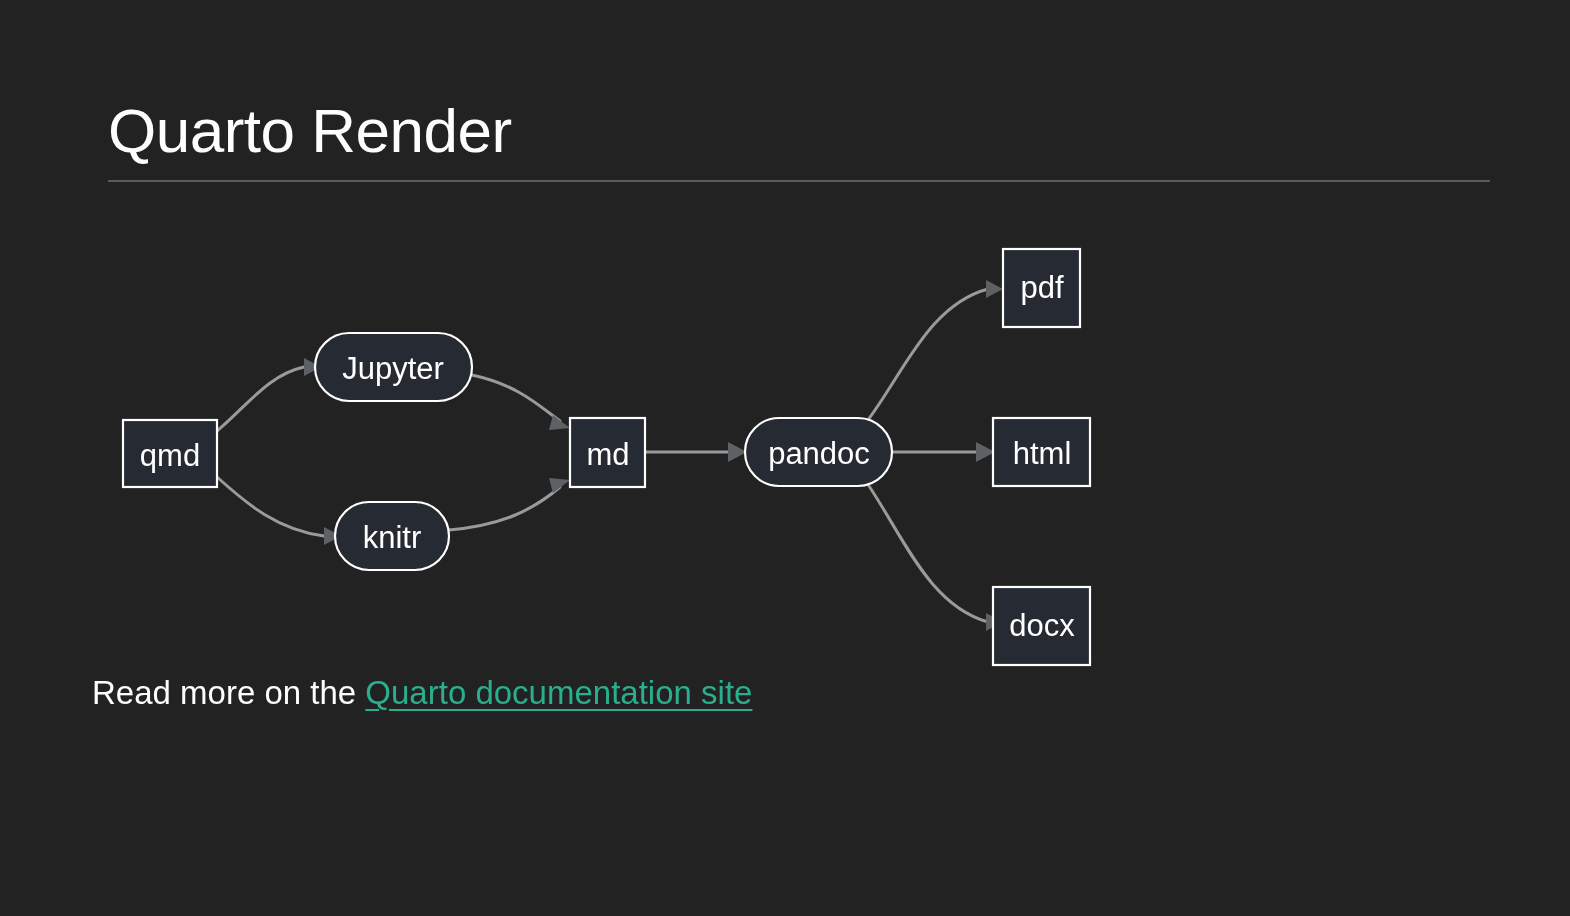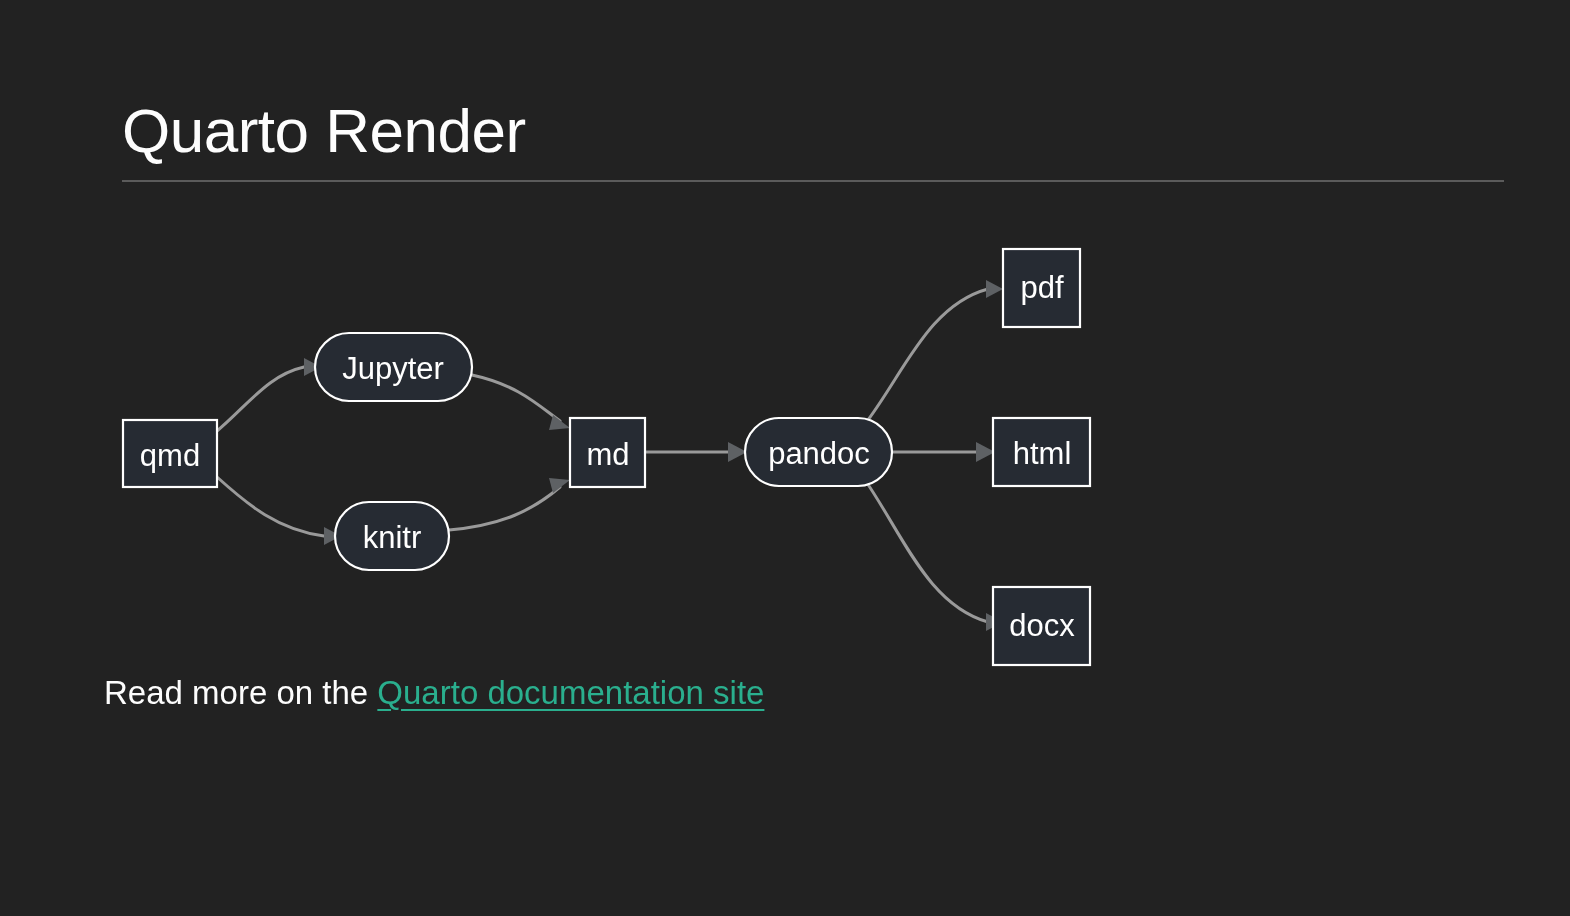--- a/index.html
+++ b/index.html
@@ -18,21 +18,21 @@
   .slide {
     position: relative;
     width: 1570px;
     height: 916px;
     background: #222222;
   }
 
   
   .title-block {
     position: absolute;
-    left: 122px;
+    left: 108px;
     top: 100px;
     width: 1382px;
   }
   .slide-title {
     font-size: 62px;
     font-weight: 300;
     line-height: 1.0;
     letter-spacing: -0.5px;
     color: #fdfdfd;
     margin: 0;
@@ -79,21 +79,21 @@
     stroke-linecap: round;
   }
   .arrow-head {
     fill: #5e6164;
     stroke: none;
   }
 
   
   .footer-text {
     position: absolute;
-    left: 104px;
+    left: 92px;
     top: 673px;
     font-size: 33px;
     font-weight: 400;
     color: #fdfdfd;
     white-space: nowrap;
     line-height: 1.2;
   }
   .footer-text .doc-link {
     color: #2aaf8e;
     text-decoration: underline;

